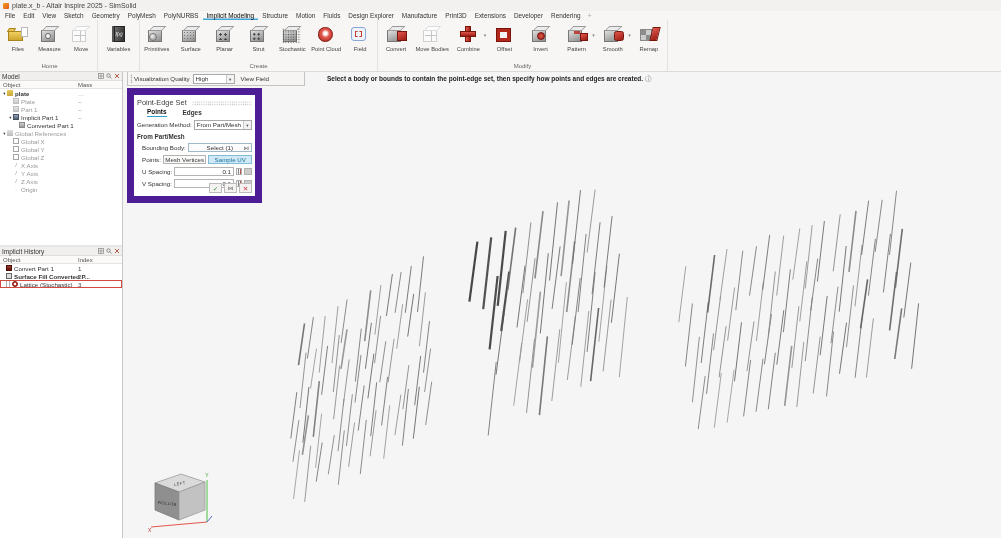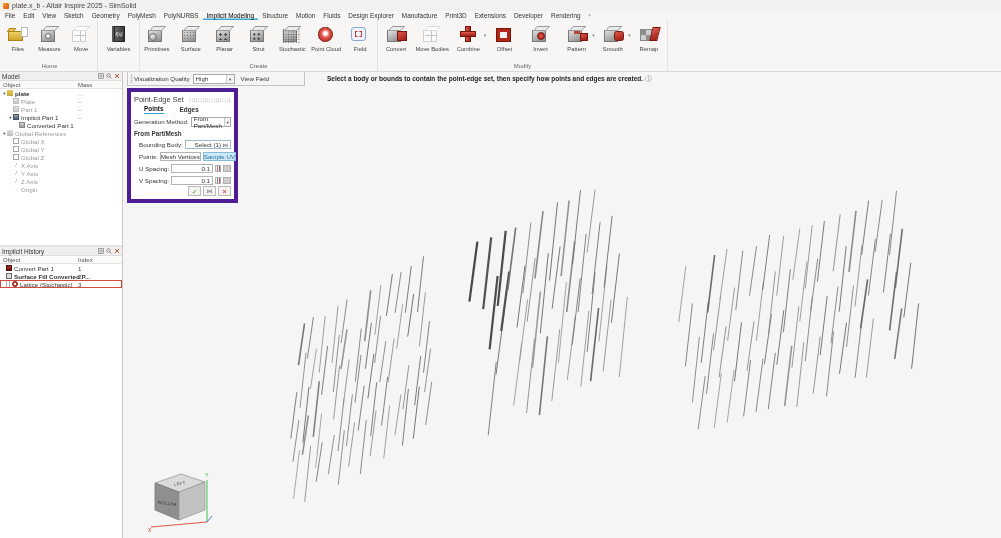--- a/index.html
+++ b/index.html
@@ -143,22 +143,22 @@
   .sel .arr{margin-left:auto;width:8px;border-left:1px solid #c9c9c9;text-align:center;
     font-size:4.5px;color:#555;background:#f2f2f2;align-self:stretch;line-height:9px;}
   #viz-select{width:42px;}
   .btn-flat{padding:0 3px;white-space:nowrap;}
 
   #status{position:absolute;left:204px;top:3px;font-size:6.5px;font-weight:bold;
     color:#1d1d1d;white-space:nowrap;}
   #status .info{font-weight:normal;color:#777;margin-left:2px;}
 
   
-  #dialog{position:absolute;left:4px;top:16px;width:111px;height:115px;background:#fff;
-    border:4px solid #4c1d95;font-size:6.2px;color:#333;}
+  #dialog{position:absolute;left:4px;top:16px;width:135px;height:115px;background:#fff;
+    border:7px solid #4c1d95;font-size:6.2px;color:#333;}
   .dlg-title{height:12px;display:flex;align-items:center;padding:2px 3px 0;font-size:7.4px;color:#3c3c3c;}
   .dlg-drag{flex:1;height:5px;margin:2px 0 0 5px;
     background-image:radial-gradient(#b5b5b5 0.5px,transparent 0.8px);background-size:2.2px 2.2px;}
   .dlg-tabs{display:flex;gap:16px;padding-left:13px;height:10px;align-items:flex-end;}
   .dlg-tab{font-weight:bold;font-size:6.4px;padding-bottom:1px;color:#333;cursor:default;}
   .dlg-tab.active{border-bottom:1.5px solid #2fa0cd;color:#111;}
   .frow{display:flex;align-items:center;margin:3px 3px 0;height:9px;position:relative;gap:2px;}
   .frow.ind{margin-left:8px;}
   .frow label{white-space:nowrap;}
   .sect{font-weight:bold;margin:4px 3px 0;font-size:6.3px;}

